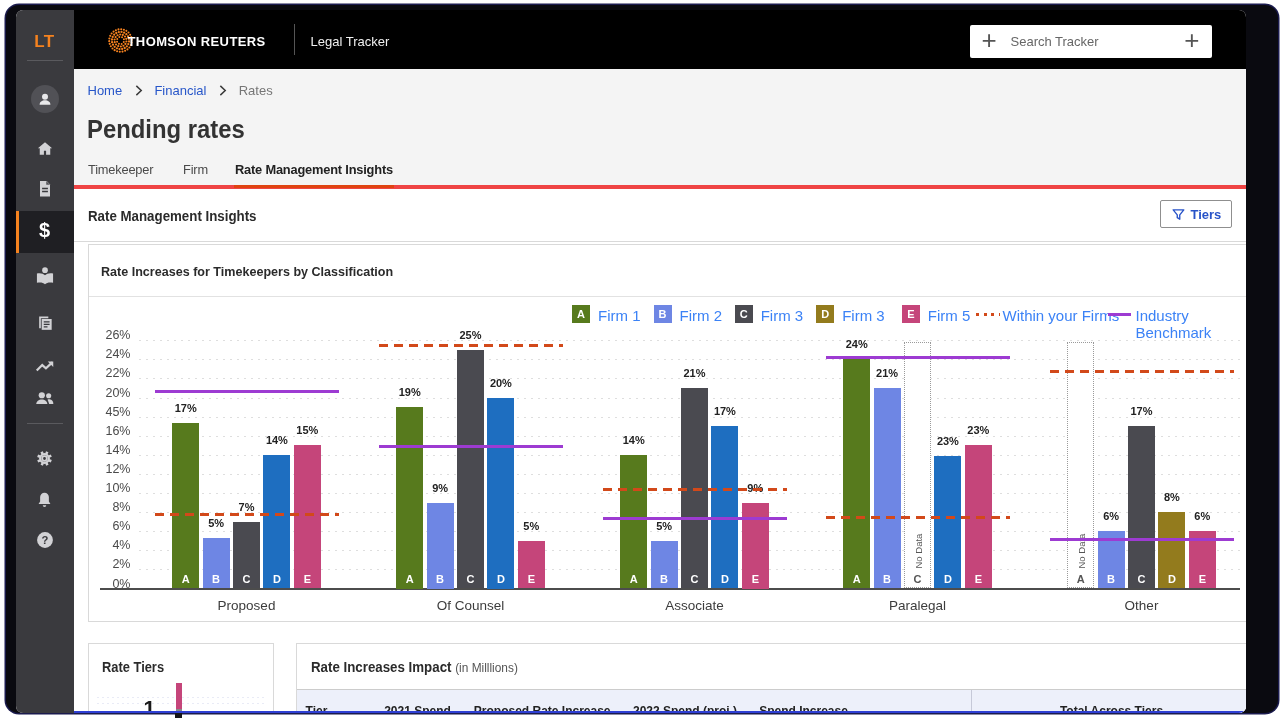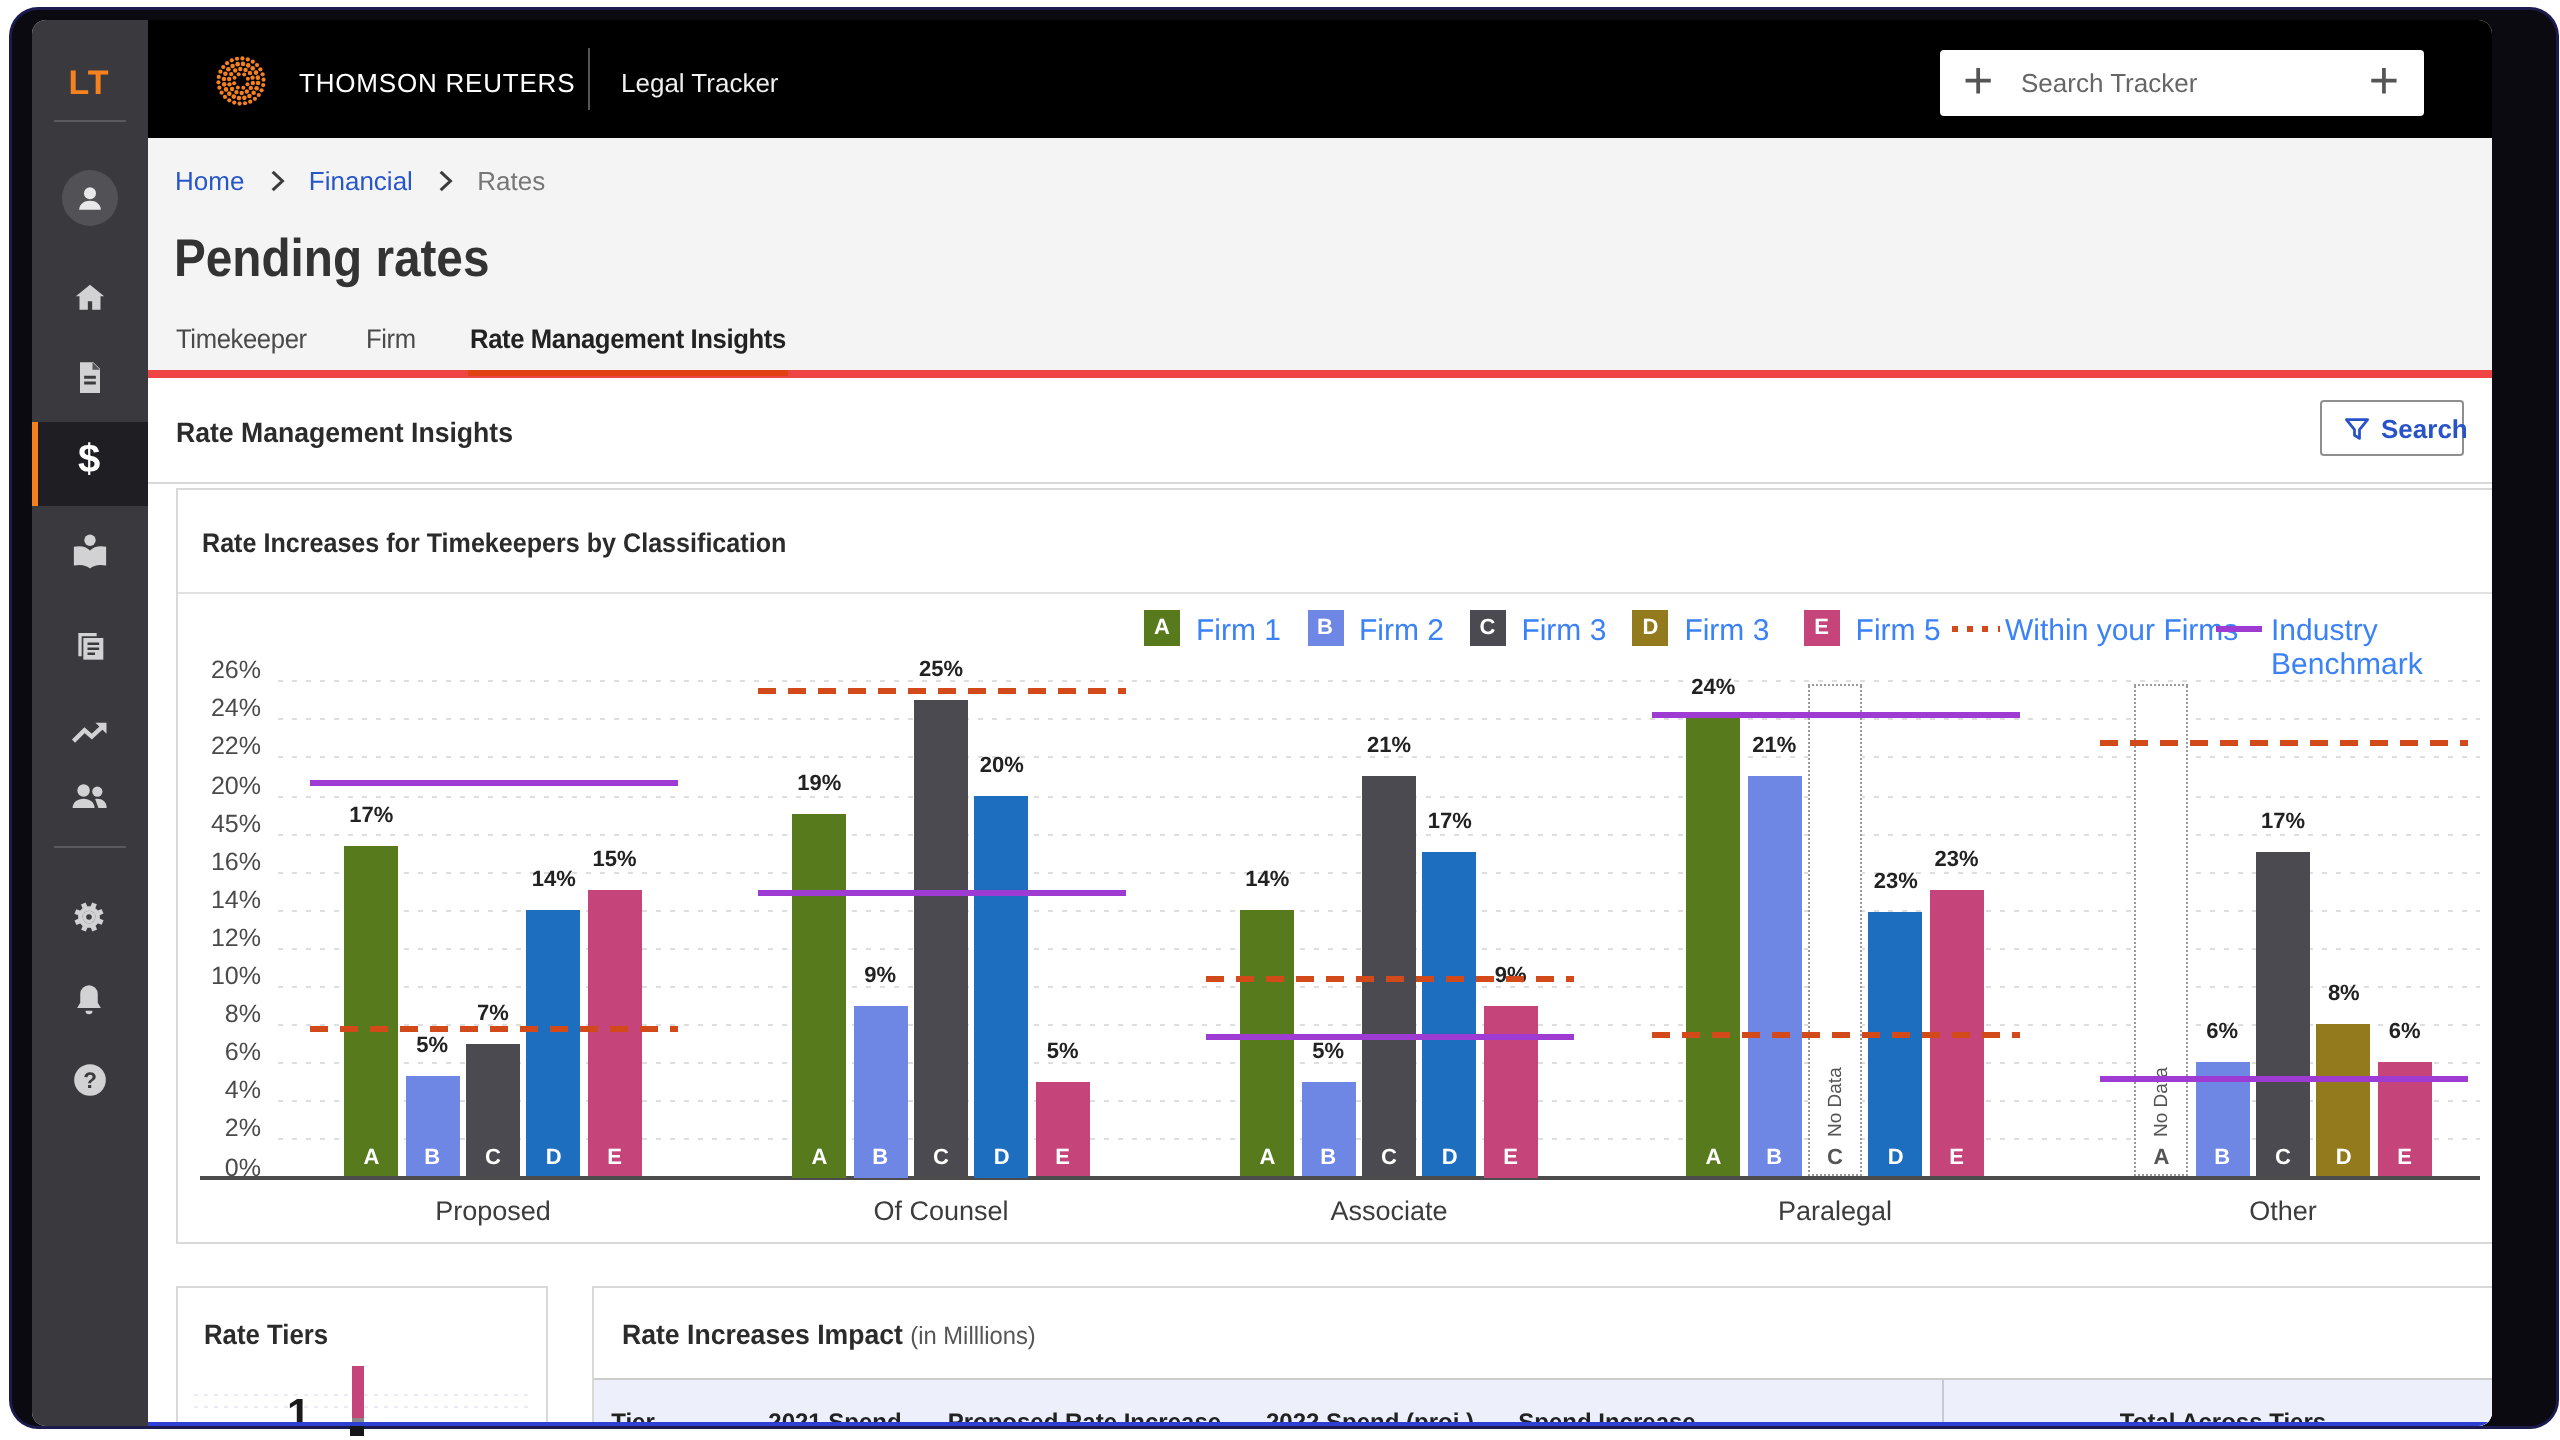--- a/index.html
+++ b/index.html
@@ -12,21 +12,21 @@
 .sdiv { position:absolute; left:11px; width:36px; height:1px; background:#5a5a5e; }
 #avatar { position:absolute; left:15px; top:75px; width:28px; height:28px; border-radius:50%; background:#515156; }
 #avatar svg { position:absolute; left:4px; top:4px; }
 .sic { position:absolute; left:0; width:58px; text-align:center; }
 #active { position:absolute; left:0; top:201px; width:58px; height:42px; background:#1f1f23; }
 #active .obar { position:absolute; left:0; top:0; width:3.5px; height:42px; background:#f5821f; }
 #active .dol { position:absolute; left:0; top:8px; width:58px; text-align:center; color:#fff; font-size:20px; font-weight:bold; }
 
 #header { position:absolute; left:58px; right:0; top:0; height:59px; background:#000; }
 #logo { position:absolute; left:33px; top:17px; }
-#trname { position:absolute; left:76px; top:24px; color:#fff; font-size:13px; font-weight:normal; letter-spacing:0.4px; }
+#trname { position:absolute; left:54px; top:24px; color:#fff; font-size:13px; font-weight:bold; letter-spacing:0.4px; }
 #hdiv { position:absolute; left:220px; top:14px; width:1px; height:31px; background:#555; }
 #ltname { position:absolute; left:237px; top:24px; color:#f0f0f0; font-size:13px; }
 #search { position:absolute; right:34px; top:15px; width:242px; height:33px; background:#fff; border-radius:2px; }
 #search .pl { position:absolute; top:0px; color:#555; font-size:26px; font-weight:200; }
 #search .txt { position:absolute; left:41px; top:9px; color:#666; font-size:13px; }
 
 #main { position:absolute; left:58px; right:0; top:59px; bottom:0; background:#fff; }
 #pagehead { position:absolute; left:0; right:0; top:0; height:120px; background:#f4f4f4; border-bottom:4px solid #ef4444; }
 #crumb { position:absolute; left:14px; top:13px; font-size:13px; color:#2756c9; }
 #crumb .sep { display:inline-block; margin:0 6px; position:relative; top:2px; }
@@ -234,21 +234,21 @@
       <div class="tab" style="left:109px">Firm</div>
       <div class="tab" style="left:161px;font-weight:bold;color:#222">Rate Management Insights</div>
       <div id="tabline"></div>
     </div>
     <div id="toolbar">
       <div id="tbtitle">Rate Management Insights</div>
       <div id="filter">
             <svg width="15" height="15" viewBox="0 0 24 24">
               <path d="M3.5 4.5h17l-6.5 8v7l-4-2.5v-4.5z" fill="none" stroke="#2853c8" stroke-width="2.2" stroke-linejoin="round"></path>
             </svg>
-            <span>Search</span>
+            <span>Tiers</span>
           </div>
     </div>
     <div id="card">
       <div id="cardhead">
         <div id="cardtitle">Rate Increases for Timekeepers by Classification</div>
       </div>
       <div class="lsq" style="left:483.5px;background:#577a1d">A</div>
 <div class="ltxt" style="left:509.5px">Firm 1</div>
 <div class="lsq" style="left:565.0px;background:#6e86e4">B</div>
 <div class="ltxt" style="left:591.0px">Firm 2</div>

